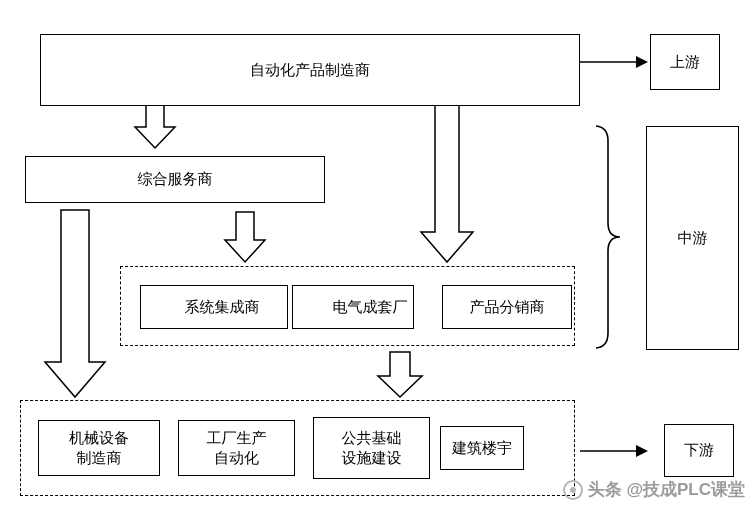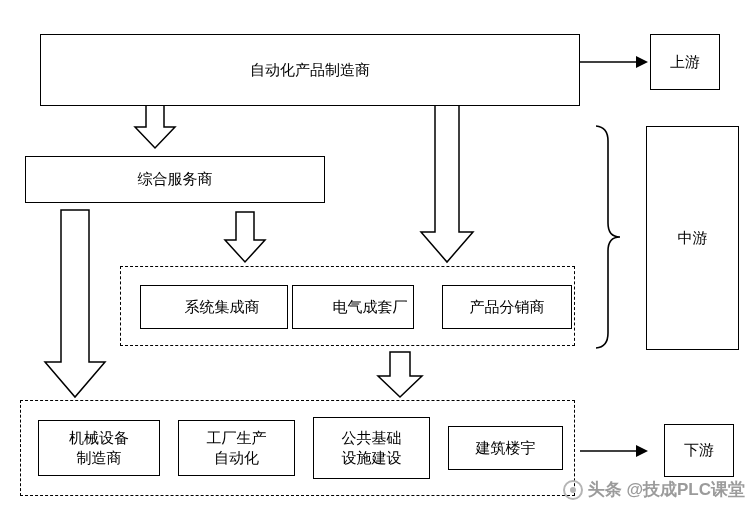--- a/index.html
+++ b/index.html
@@ -95,21 +95,21 @@
 
   <div class="box side-box" style="left:646px;top:126px;width:93px;height:224px;text-align:center;">中游</div>
 
   <div class="dashed" style="left:20px;top:400px;width:555px;height:96px;"></div>
   <div class="box" style="left:178px;top:420px;width:117px;height:56px;">工厂生产
 自动化</div>
   <div class="box" style="left:38px;top:420px;width:122px;height:56px;">机械设备
 制造商</div>
   <div class="box" style="left:313px;top:417px;width:117px;height:62px;">公共基础
 设施建设</div>
-  <div class="box" style="left:440px;top:426px;width:115px;height:44px;margin-left:8px;">建筑楼宇</div>
+  <div class="box" style="left:440px;top:426px;width:84px;height:44px;">建筑楼宇</div>
 
   <div class="box side-box" style="left:664px;top:424px;width:70px;height:53px;">下游</div>
 
   <div class="watermark">
     <span class="tt-icon"></span>
     <span>头条 @技成PLC课堂</span>
   </div>
 
 </div>
 

